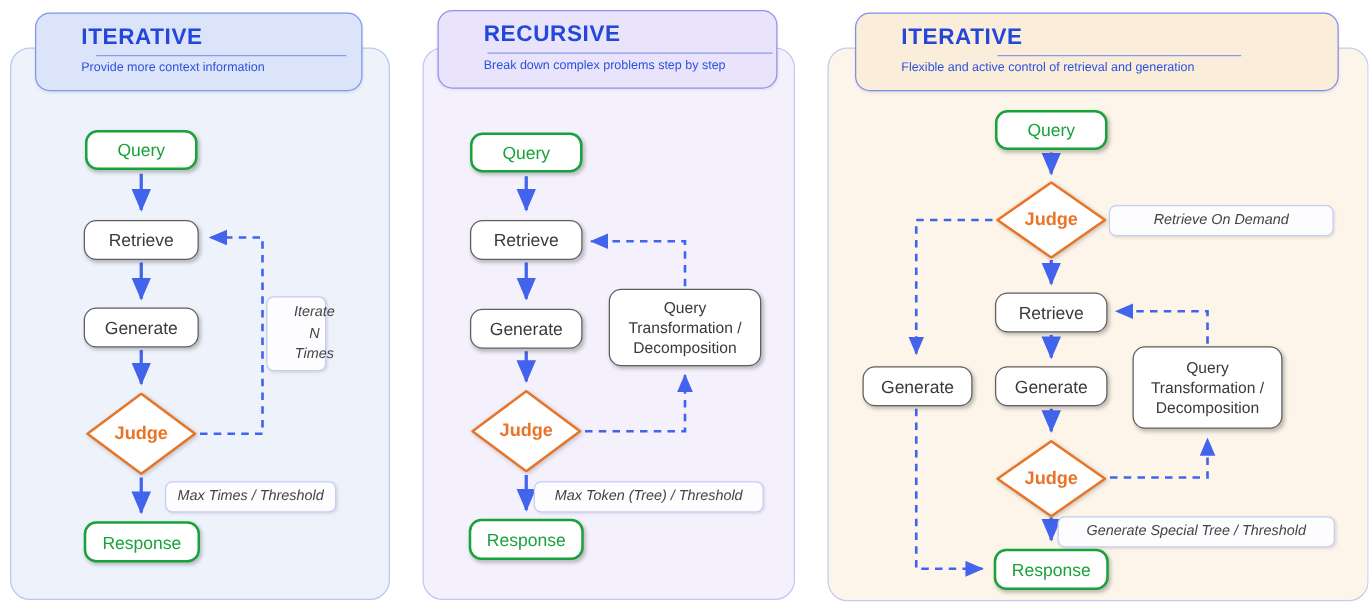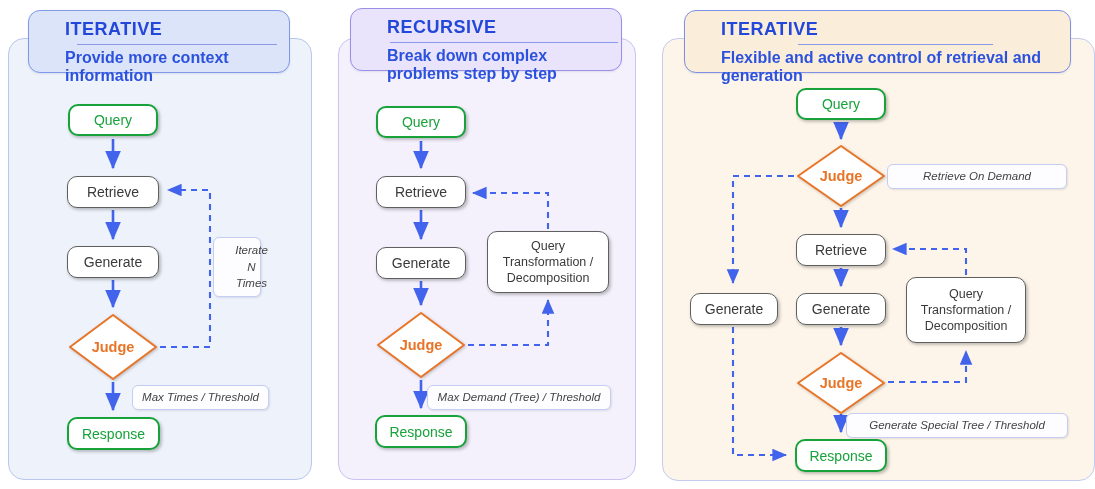--- a/index.html
+++ b/index.html
@@ -18,21 +18,21 @@
     position:absolute; z-index:3; border-radius:12px; 
     padding-top:8px; box-sizing:border-box;
     box-shadow:0 1px 2px rgba(30,50,120,.10);
     padding-left:36px;
   }
   .p1-header{left:28px; top:10px; width:262px; height:63px; background:#dce4fa; border:1.5px solid #8098e8;}
   .p2-header{left:350px; top:8px; width:272px; height:63px; background:#e9e3fb; border:1.5px solid #9a90e8;}
   .p3-header{left:684px; top:10px; width:387px; height:63px; background:#faeedb; border:1.5px solid #7e90e6;}
   .hdr-title{font-size:18px; font-weight:bold; color:#2347d9; letter-spacing:.5px;}
   .hdr-rule{height:1px; background:#8b9ae8; margin:4px auto 4px auto;}
-  .hdr-sub{font-size:16px; color:#2c52dd;font-weight:bold;}
+  .hdr-sub{font-size:10px; color:#2c52dd;}
   .wires{position:absolute; left:0; top:0; z-index:1;}
   .node{
     position:absolute; z-index:2; box-sizing:border-box;
     display:flex; align-items:center; justify-content:center;
     background:#ffffff; border-radius:10px;
     font-size:14px; font-weight:normal; color:#3a3a3a;
     border:1.6px solid #5f5f5f;
     box-shadow:1.5px 2px 3px rgba(60,60,60,.30);
     text-align:center;
   }
@@ -130,21 +130,21 @@
   <div class="node green" style="left:376px; top:106px; width:90px; height:32px;">Query</div>
   <div class="node" style="left:376px; top:176px; width:90px; height:32px;">Retrieve</div>
   <div class="node" style="left:376px; top:247px; width:90px; height:32px;">Generate</div>
   <div class="node multiline" style="left:487px; top:231px; width:122px; height:62px;">Query Transformation / Decomposition</div>
   <div class="diamond" style="left:376px; top:312px; width:90px; height:66px;">
     <svg width="90" height="66" viewBox="0 0 90 66">
       <polygon points="45,1 88,33 45,65 2,33" fill="#ffffff" stroke="#e87527" stroke-width="2" stroke-linejoin="round"></polygon>
     </svg>
     <span>Judge</span>
   </div>
-  <div class="label-box" style="left:427px; top:385px; width:184px; height:25px;">Max Demand (Tree) / Threshold</div>
+  <div class="label-box" style="left:427px; top:385px; width:184px; height:25px;">Max Token (Tree) / Threshold</div>
   <div class="node green" style="left:375px; top:415px; width:92px; height:33px;">Response</div>
 
   <div class="panel-header p3-header">
     <div class="hdr-title">ITERATIVE</div>
     <div class="hdr-rule" style="width:195px;"></div>
     <div class="hdr-sub">Flexible and active control of retrieval and generation</div>
   </div>
 
   <div class="node green" style="left:796px; top:88px; width:90px; height:32px;">Query</div>
   <div class="diamond" style="left:796px; top:145px; width:90px; height:62px;">

